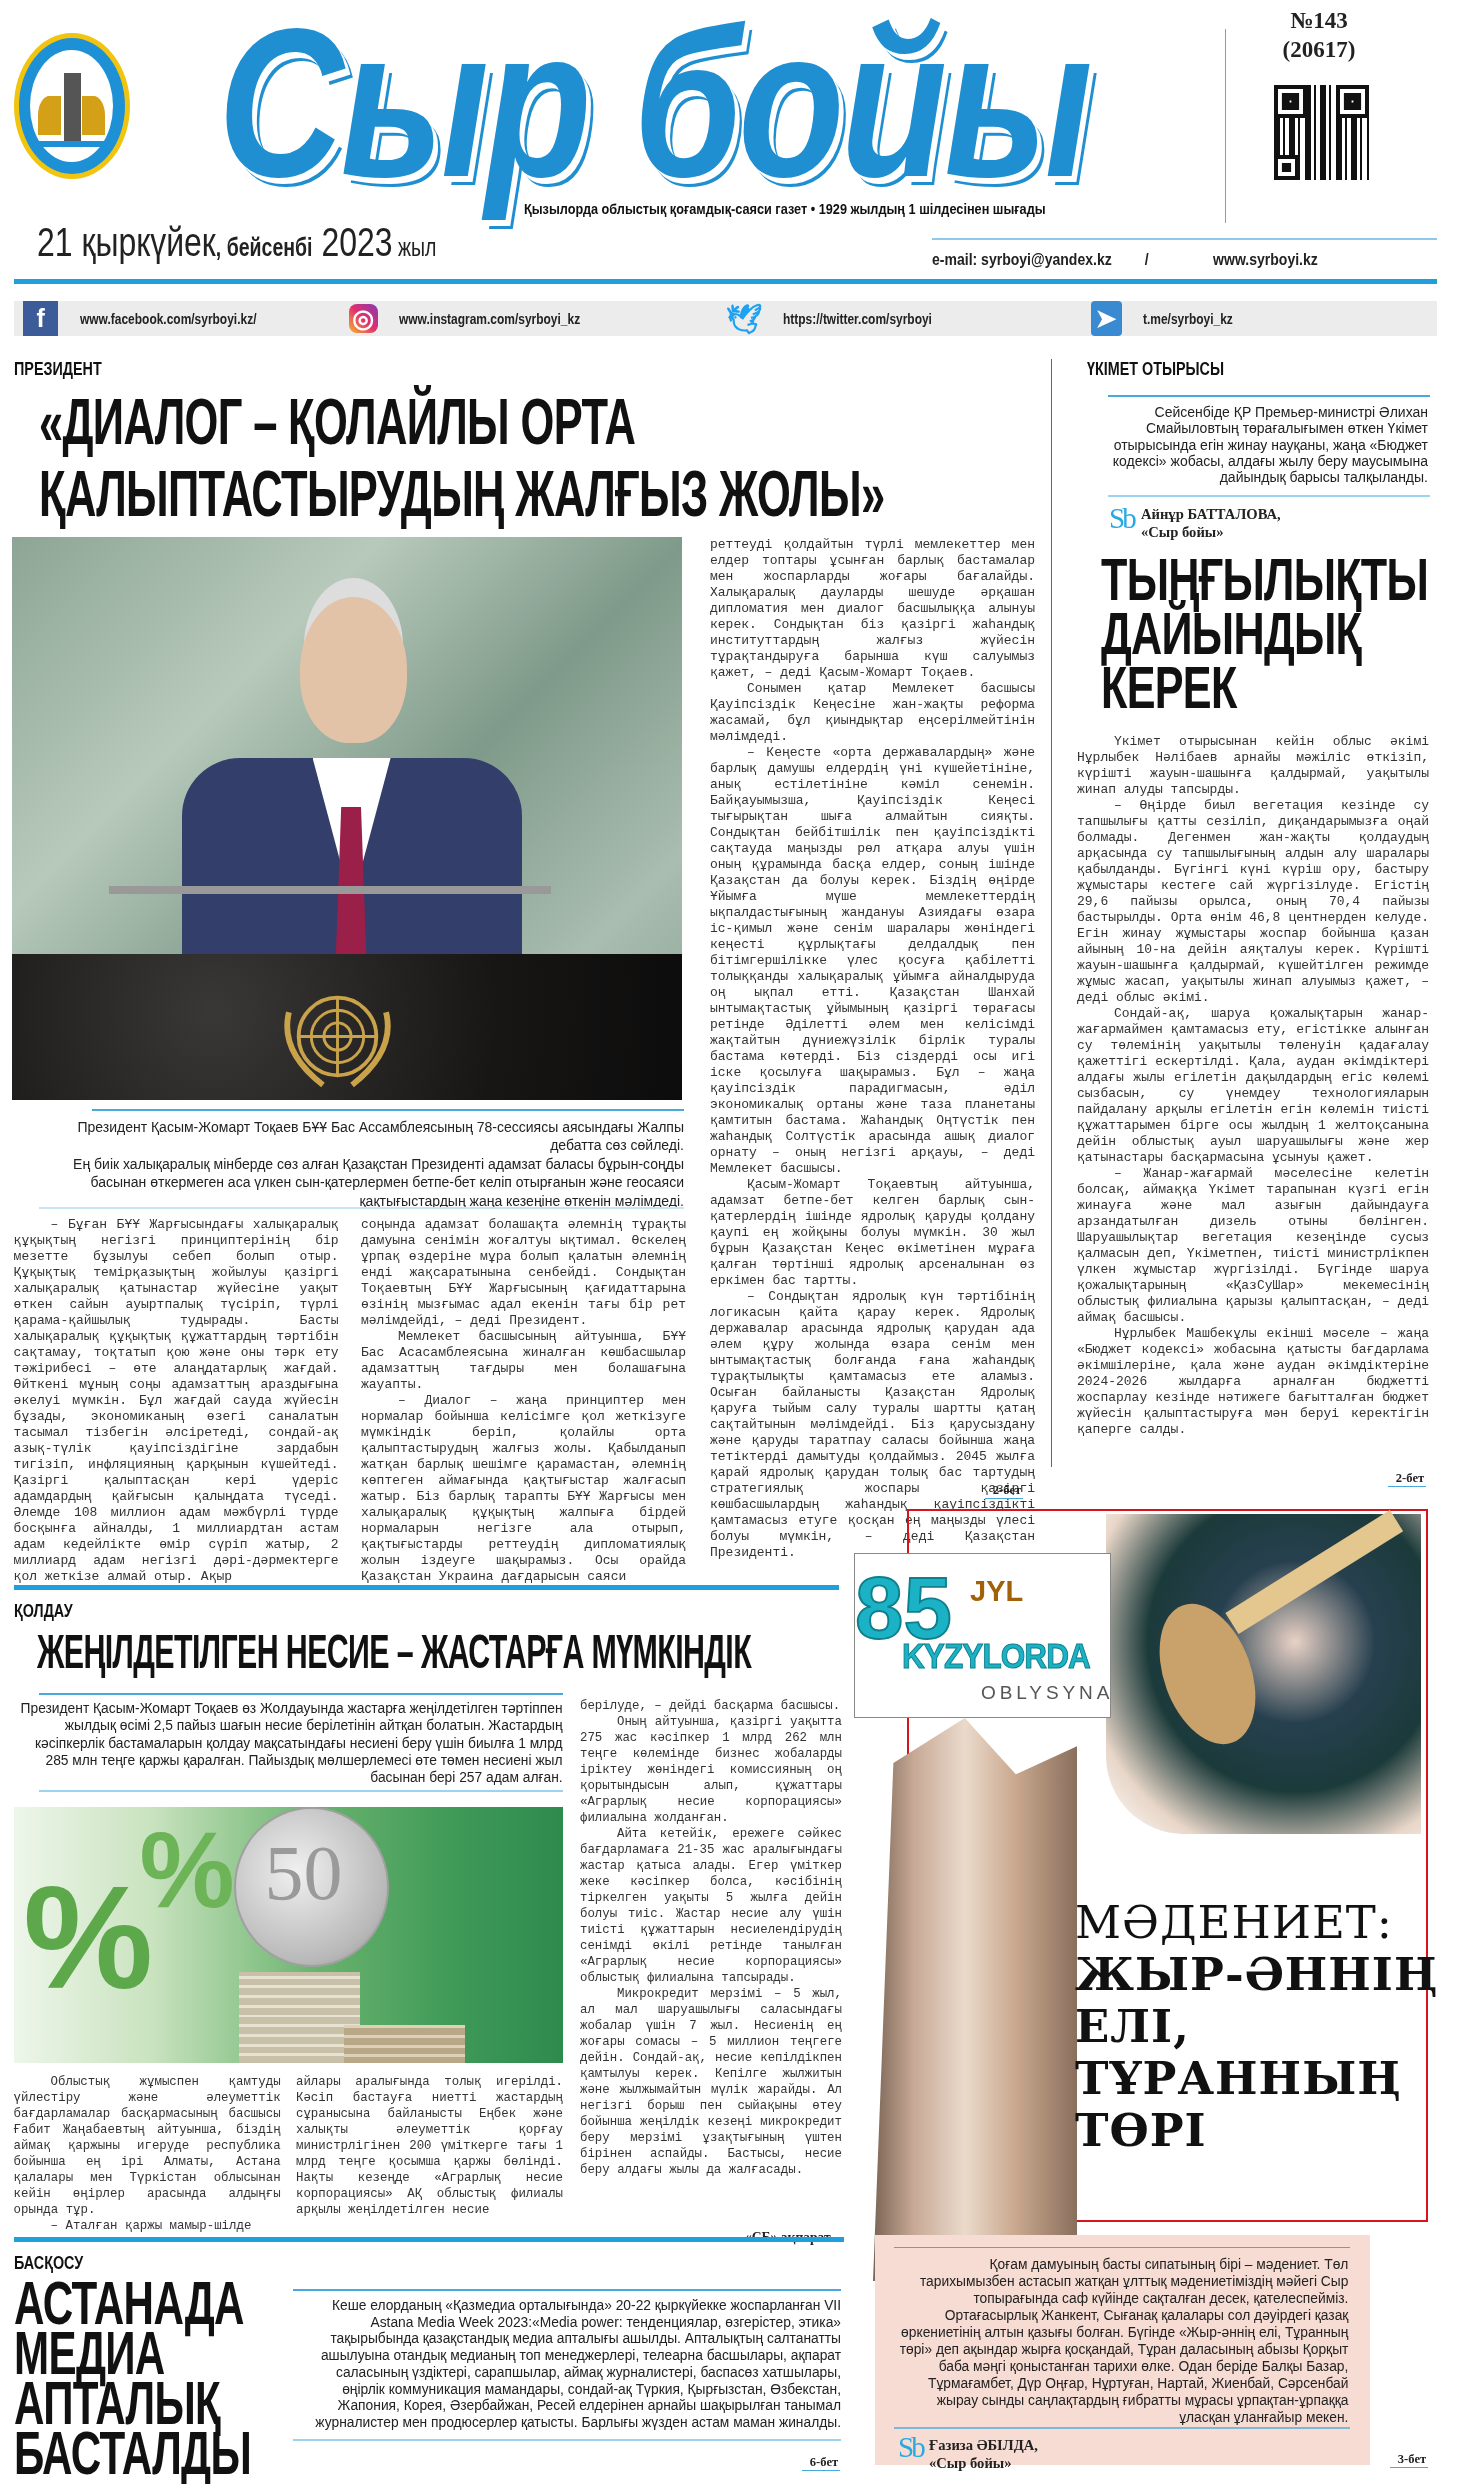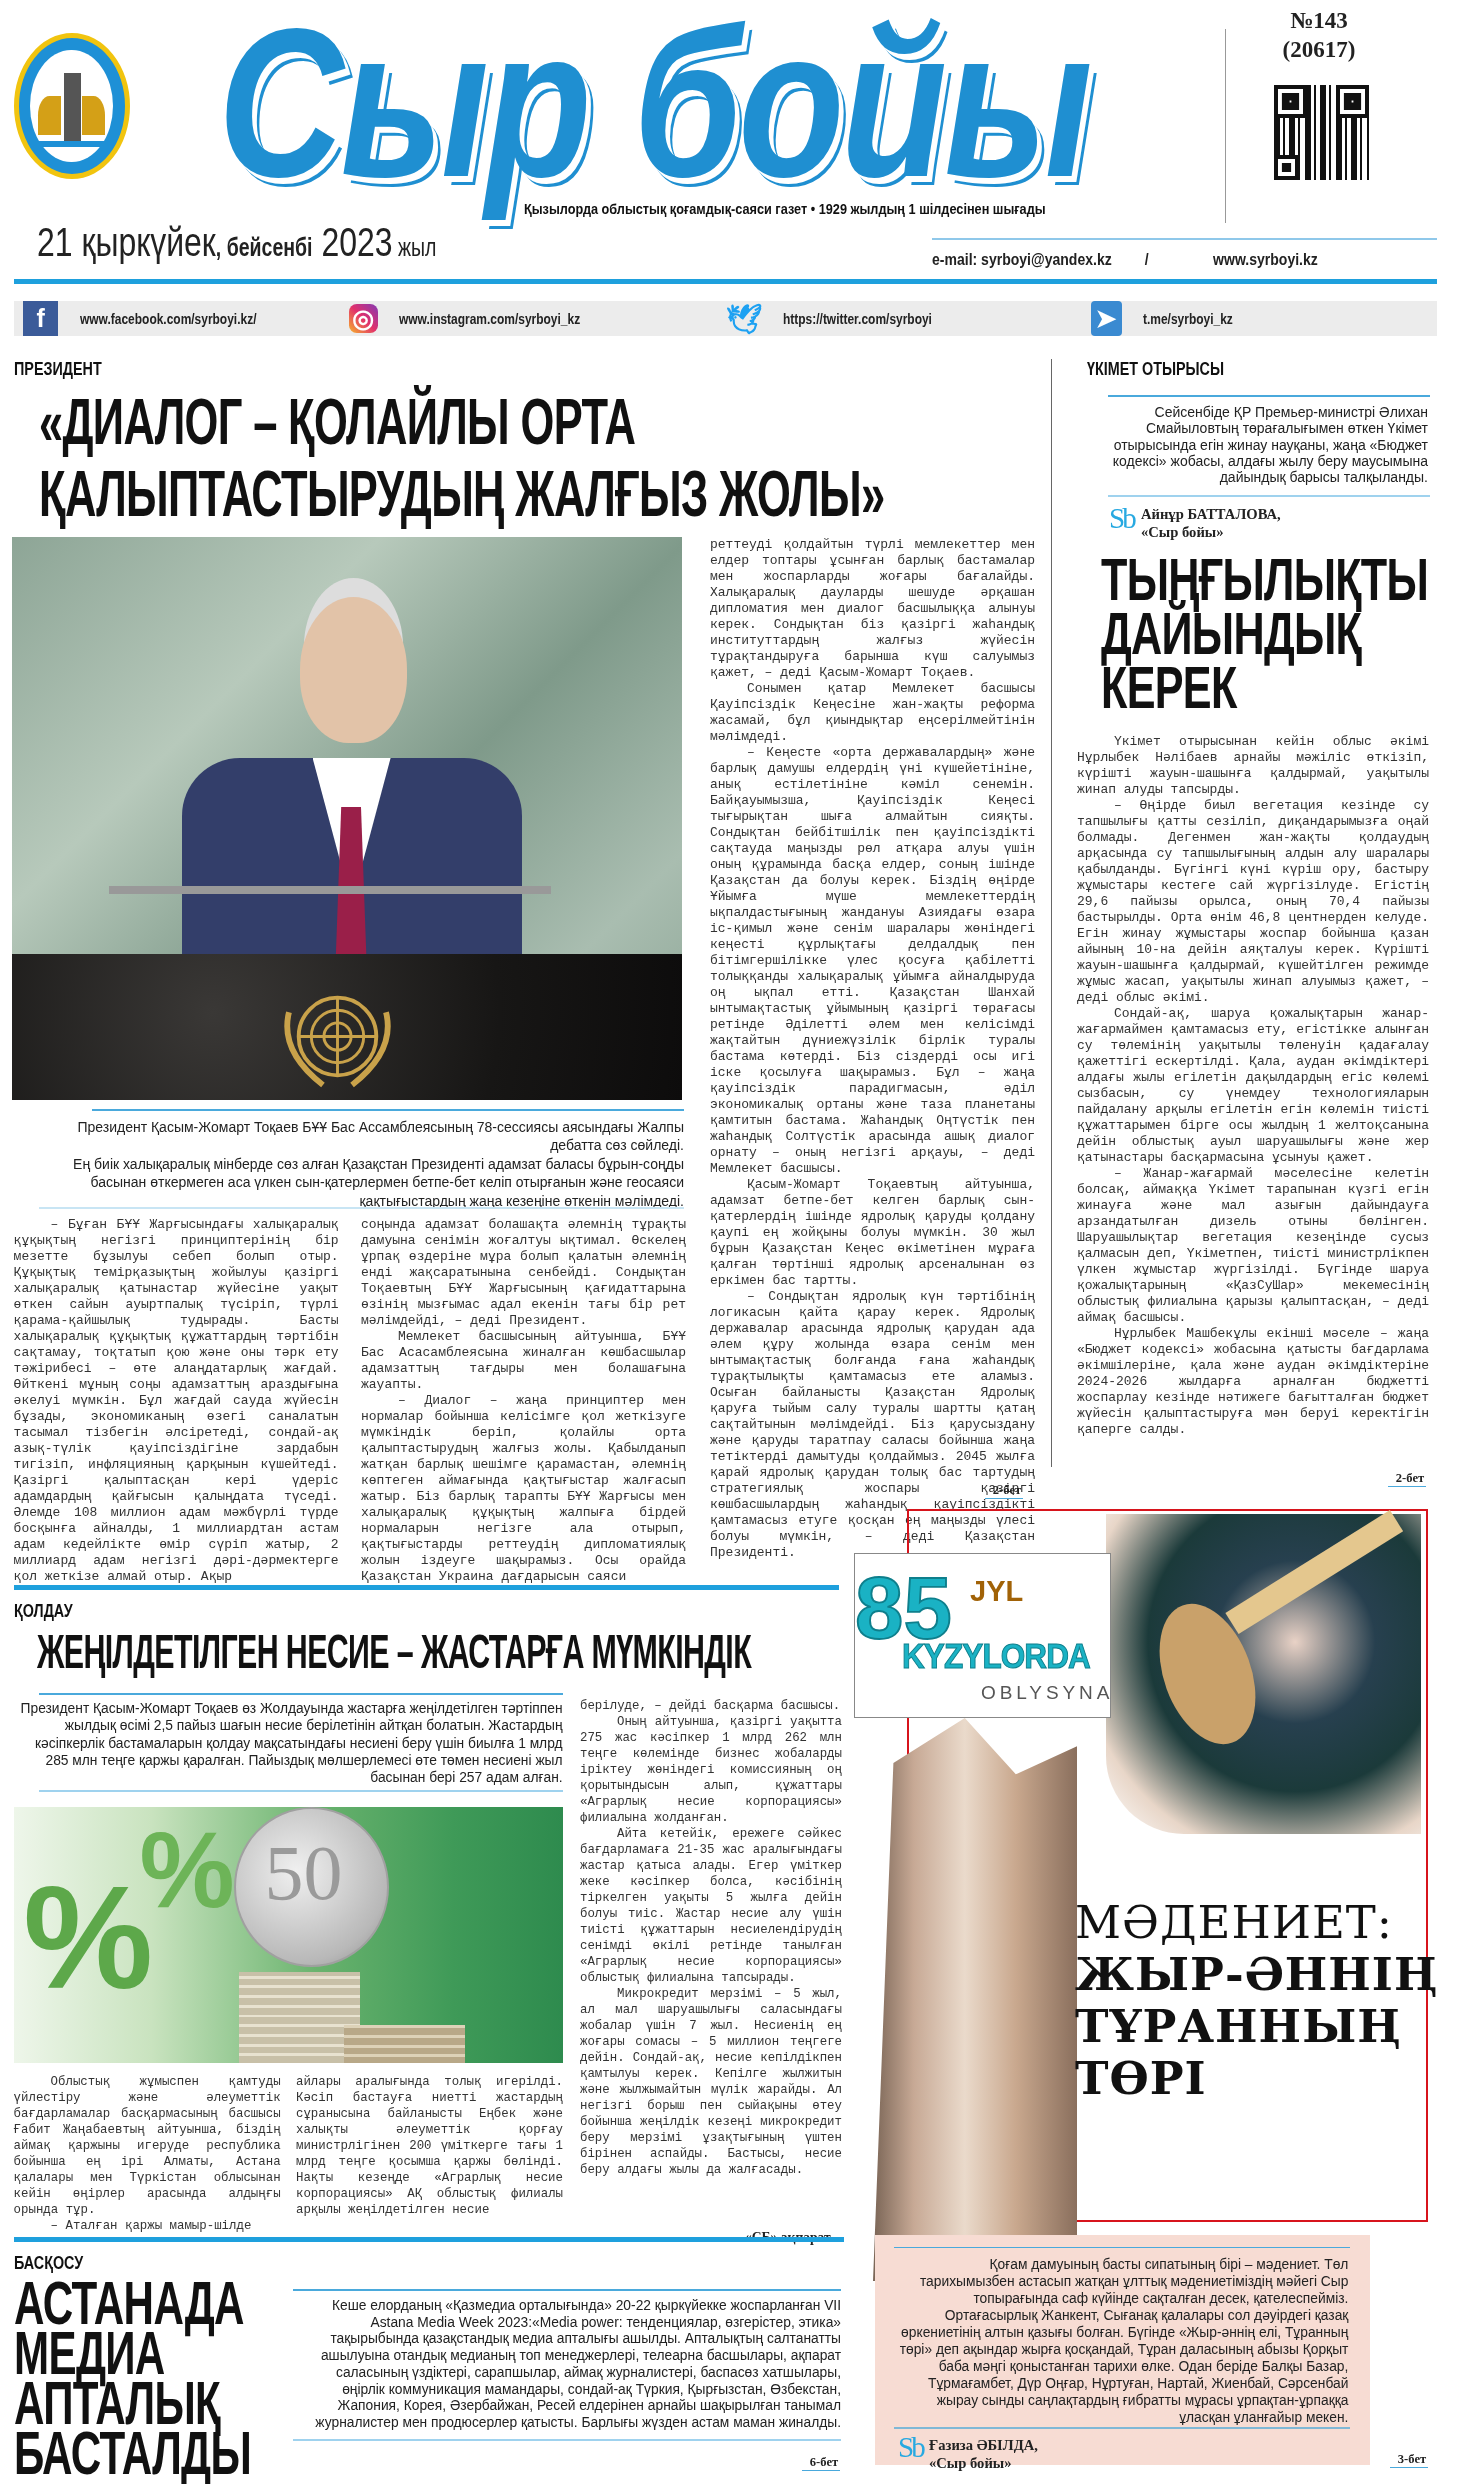--- a/index.html
+++ b/index.html
@@ -249,20 +249,21 @@
 <div class="abs monument"></div>
 <div class="abs kz-logo-box">
   <span class="kz-85">85</span>
   <span class="kz-jyl">JYL</span>
   <span class="kz-name">KYZYLORDA</span>
   <span class="kz-obl">OBLYSYNA</span>
 </div>
 <div class="abs culture-headline">
   <span class="l1">МӘДЕНИЕТ:</span>
   <span class="lb">ЖЫР-ӘННІҢ</span>
+  <span class="lb">ЕЛІ,</span>
   <span class="lb">ТҰРАННЫҢ</span>
   <span class="lb">ТӨРІ</span>
 </div>
 <div class="abs pink-box">
   <div style="position:absolute; left:19.4px; top:11.6px; width:456px; height:1.9px; background:#4aa9dc;"></div>
   <div class="lead" style="position:absolute; left:19.4px; top:21.3px; width:454px; font-size:13.8px; line-height:17px;">Қоғам дамуының басты сипатының бірі – мәдениет. Төл тарихымызбен астасып жатқан ұлттық мәдениетіміздің мәйегі Сыр топырағында саф күйінде сақталған десек, қателеспейміз. Ортағасырлық Жанкент, Сығанақ қалалары сол дәуірдегі қазақ өркениетінің алтын қазығы болған. Бүгінде «Жыр-әннің елі, Тұранның төрі» деп ақындар жырға қосқандай, Тұран даласының абызы Қорқыт баба мәңгі қоныстанған тарихи өлке. Одан беріде Балқы Базар, Тұрмағамбет, Дүр Оңғар, Нұртуған, Нартай, Жиенбай, Сәрсенбай жырау сынды саңлақтардың ғибратты мұрасы ұрпақтан-ұрпаққа ұласқан ұланғайыр мекен.</div>
   <div style="position:absolute; left:19.4px; top:192px; width:456px; height:1.9px; background:#7fb8d6;"></div>
   <div class="sb-mark" style="position:absolute; left:23px; top:200px;">Sb</div>
   <div class="byline" style="position:absolute; left:54px; top:202px;">
     <div>Ғазиза ӘБІЛДА,</div>

